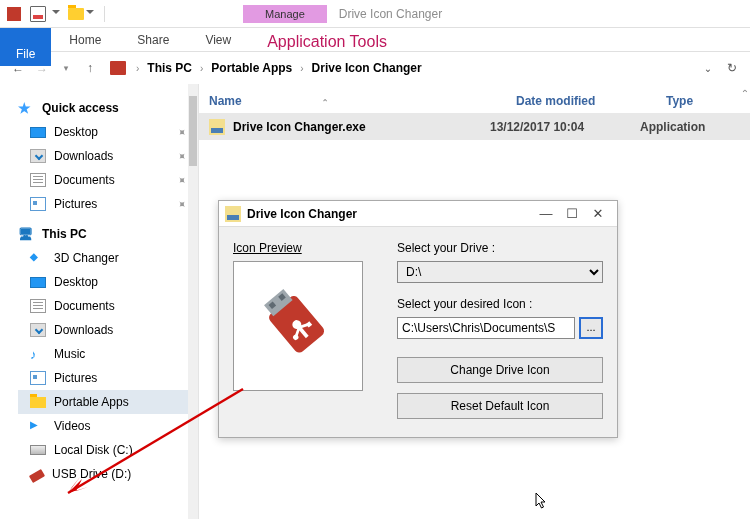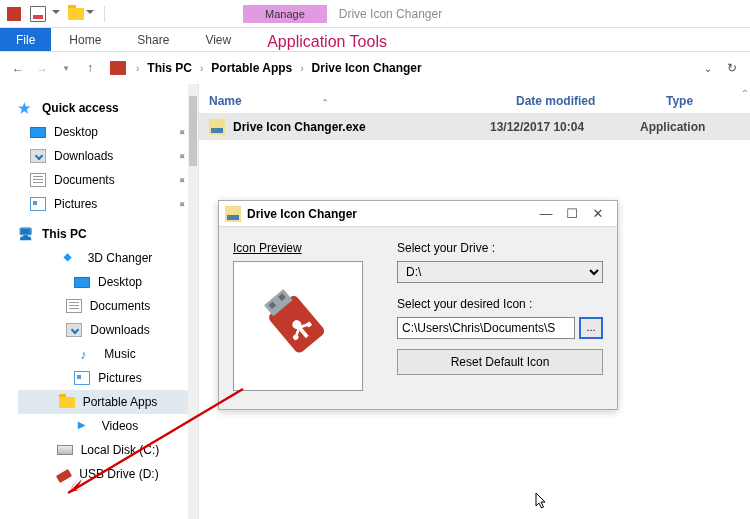--- a/index.html
+++ b/index.html
@@ -13,21 +13,21 @@
 .tb-save::after { content: ""; position: absolute; top: 8px; left: 2px; width: 10px; height: 4px; background: #d44; }
 .tb-dd { width: 8px; height: 8px; border-left: 4px solid transparent; border-right: 4px solid transparent; border-top: 4px solid #666; margin: 0 2px; }
 .tb-folder { margin-left: 6px; width: 16px; height: 12px; background: #ffcf30; border-radius: 1px; position: relative; }
 .tb-folder::before { content: ""; position: absolute; left: 0; top: -3px; width: 8px; height: 3px; background: #ffb800; }
 .tb-sep { width: 1px; height: 16px; background: #dcdcdc; margin: 0 8px; }
 .tb-manage { height: 18px; padding: 1px 22px; background: #e29ae2; color: #333; font-size: 11px; display: flex; align-items: center; }
 .tb-title { color: #8d8d8d; font-size: 12px; margin-left: 12px; }
 
 
 .ribbon { height: 24px; display: flex; align-items: stretch; border-bottom: 1px solid #e0e0e0; }
-.ribbon-file { background: #1a6fd8; color: #fff; padding: 5px 16px; font-size: 12px; }
+.ribbon-file { background: #1a6fd8; color: #fff; padding: 19px 16px; font-size: 12px; }
 .ribbon-tab { padding: 5px 18px; font-size: 12px; color: #444; }
 .ribbon-app { padding: 5px 18px; font-size: 16px; color: #be185d; }
 
 
 .navbar { height: 32px; display: flex; align-items: center; padding: 0 8px; gap: 4px; }
 .nav-arrow { width: 20px; height: 20px; display: flex; align-items: center; justify-content: center; color: #555; }
 .nav-arrow.disabled { color: #bbb; }
 .breadcrumb { display: flex; align-items: center; margin-left: 6px; gap: 2px; }
 .bc-icon { width: 16px; height: 14px; background: #c0392b; border-radius: 1px; margin-right: 4px; }
 .bc-chev { color: #888; padding: 0 4px; font-size: 10px; }
@@ -35,21 +35,21 @@
 .nav-spacer { flex: 1; }
 .nav-dd, .nav-refresh { width: 20px; height: 20px; display: flex; align-items: center; justify-content: center; color: #555; }
 
 
 .body { display: flex; height: calc(519px - 24px - 24px - 32px); }
 .sidebar { width: 198px; position: relative; padding: 6px 0 0 18px; }
 .sidebar-scroll { position: absolute; right: 0; top: 0; width: 10px; height: 100%; background: #f0f0f0; }
 .sidebar-thumb { position: absolute; right: 1px; top: 12px; width: 8px; height: 70px; background: #c6c6c6; }
 .sb-item { display: flex; align-items: center; height: 24px; gap: 8px; padding-right: 12px; }
 .sb-item.root { font-weight: 600; margin-top: 6px; }
-.sb-item.sub { padding-left: 12px; justify-content: center; }
+.sb-item.sub { padding-left: 12px; }
 .sb-pin { margin-left: auto; color: #9a9a9a; font-size: 11px; transform: rotate(45deg); }
 .sb-item.sel { background: #e0e8f0; }
 .sb-ic { width: 16px; height: 14px; flex-shrink: 0; }
 .ic-star { color: #3aa0ff; font-size: 14px; line-height: 14px; }
 .ic-desktop { background: #2196f3; border: 1px solid #1a77c0; height: 11px; }
 .ic-dl { background: #e0e0e0; border: 1px solid #aaa; position: relative; }
 .ic-dl::after { content: ""; position: absolute; left: 5px; top: 3px; width: 4px; height: 4px; border-left: 2px solid #1a77c0; border-bottom: 2px solid #1a77c0; transform: rotate(-45deg); }
 .ic-docs { background: #fff; border: 1px solid #999; position: relative; }
 .ic-docs::after { content: ""; position: absolute; left: 2px; top: 2px; right: 2px; height: 1px; background: #999; box-shadow: 0 3px 0 #999, 0 6px 0 #999; }
 .ic-pics { background: #fff; border: 1px solid #5b9bd5; position: relative; }
@@ -286,20 +286,21 @@
       <div class="dlg-label">Select your Drive :</div>
       <select class="select">
         <option>D:\</option>
       </select>
       <div class="gap"></div>
       <div class="dlg-label">Select your desired Icon :</div>
       <div class="path-row">
         <input class="path-input" value="C:\Users\Chris\Documents\S" style="">
         <div class="browse">...</div>
       </div>
+      <button class="dlg-btn" style="margin-top:18px">Change Drive Icon</button>
       <button class="dlg-btn">Reset Default Icon</button>
     </div>
   </div>
 </div>
 
 <svg class="arrow-svg" viewBox="0 0 200 115">
   <line x1="195" y1="4" x2="20" y2="108" stroke="#d40000" stroke-width="2.5"></line>
   <polygon points="20,108 34,94 28,106 40,102" fill="#d40000"></polygon>
   <polygon points="20,108 32,92 24,102" fill="#d40000"></polygon>
 </svg>

